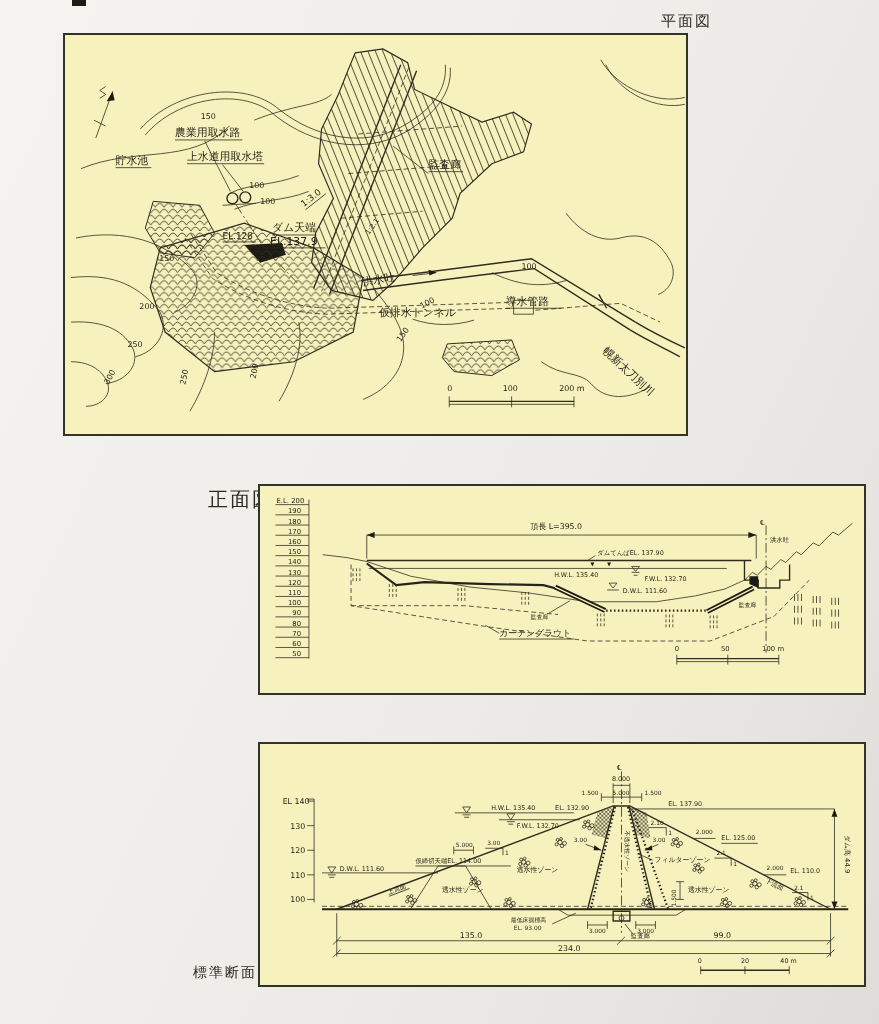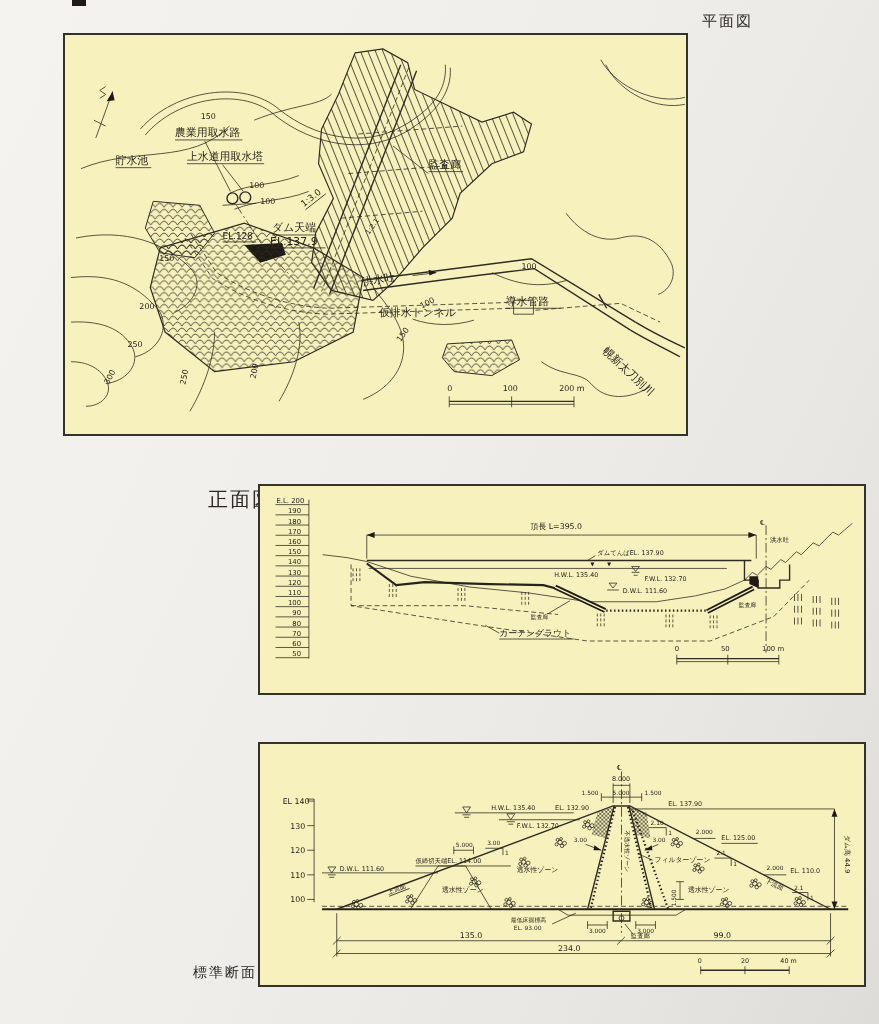--- a/index.html
+++ b/index.html
@@ -23,21 +23,21 @@
   text{fill:#26231a;stroke:none;}
   .t6{font-size:6px;} .t65{font-size:6.5px;} .t7{font-size:7px;} .t8{font-size:8px;}
   .t9{font-size:9px;} .t11{font-size:11px;font-weight:500;}
   .mark{position:absolute;background:#1d1b14;}
 </style>
 </head>
 <body>
 
 <div class="mark" style="left:72px;top:0;width:14px;height:6px;"></div>
 
-<div class="ptitle" style="left:702px;top:12px;font-family:Liberation Serif, serif;">平面図</div>
+<div class="ptitle" style="left:661px;top:12px;font-family:Liberation Serif, serif;">平面図</div>
 <div class="panel" style="left:63px;top:33px;width:625px;height:403px;">
 <svg viewBox="0 0 625 403">
   <defs>
     <pattern id="hatch" width="7" height="7" patternUnits="userSpaceOnUse" patternTransform="rotate(-22)">
       <line x1="3.5" y1="-1" x2="3.5" y2="8" class="s"></line>
     </pattern>
     <pattern id="scal" width="18" height="12" patternUnits="userSpaceOnUse">
       <path d="M0,6 Q4.5,-2 9,6 Q13.5,-2 18,6" class="s"></path>
       <path d="M-4.5,12 Q0,4 4.5,12 Q9,4 13.5,12 Q18,4 22.5,12" class="s"></path>
     </pattern>

